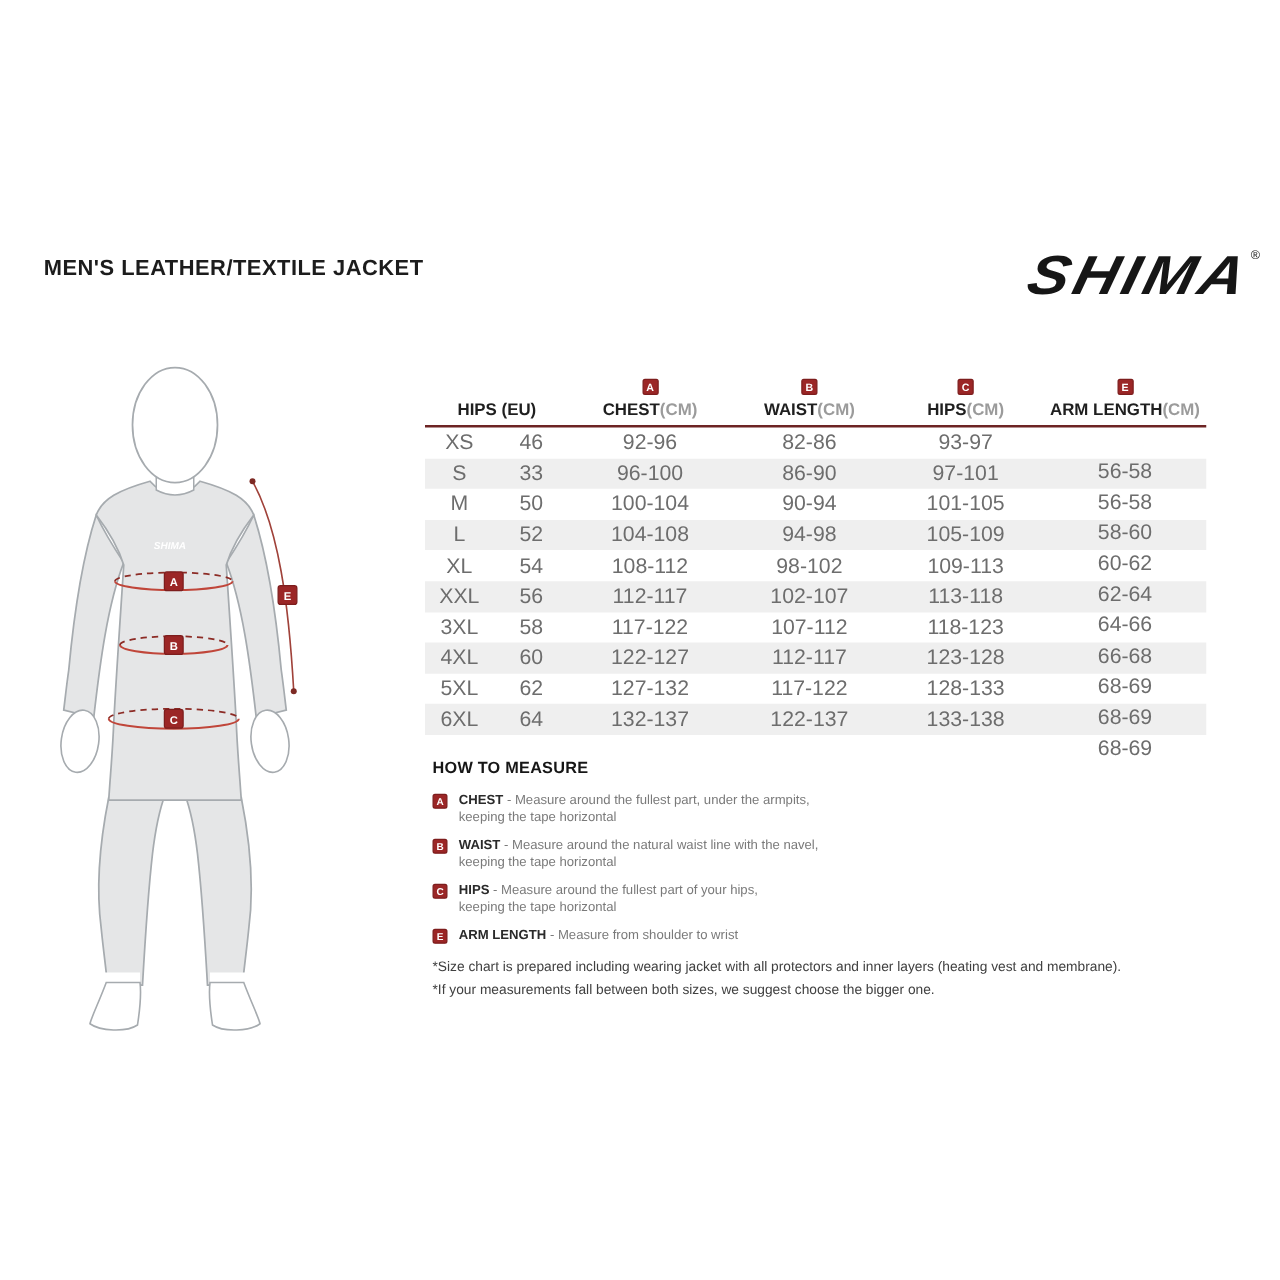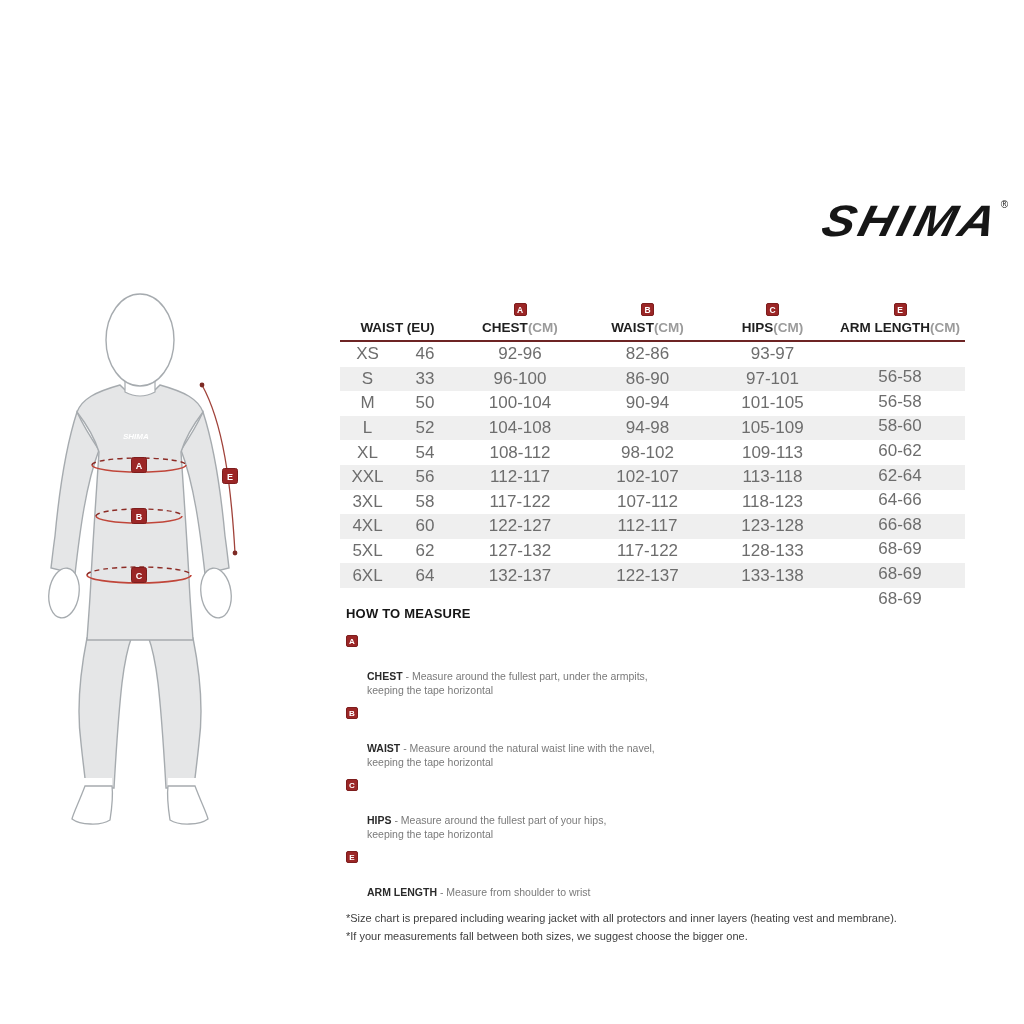--- a/index.html
+++ b/index.html
@@ -26,33 +26,34 @@
   .tr{display:flex;height:24.6px;align-items:center;}
   .tr.alt{background:#efefef;}
   .td{font-size:17px;color:#6d6d6d;text-align:center;}
   .c-size{width:55px;}.c-eu{width:60px;}.c-chest{width:130px;}.c-waist{width:125px;}.c-hips{width:125px;}.c-arm{width:130px;margin-top:46px;}
 
   
   .htm{position:absolute;left:346px;top:606px;width:580px;}
   .htm-title{font-size:13px;font-weight:bold;color:#161616;letter-spacing:.2px;margin-bottom:13px;}
   .htm-item{display:flex;gap:9px;margin-bottom:9px;}
   .htm-item .badge{width:12px;height:12px;font-size:8px;margin-top:1px;flex:0 0 12px;}
-  .htm-text{font-size:10.5px;line-height:13.5px;color:#7a7a7a;margin-top:36px;}
+  .htm-text{font-size:10.5px;line-height:13.5px;color:#7a7a7a;}
   .htm-text b{color:#2a2a2a;}
   .notes{margin-top:9px;}
   .note{font-size:11px;line-height:18.5px;color:#404040;}
 
   
   .figure-wrap{position:absolute;left:25px;top:288px;width:290px;height:560px;}
 </style>
 </head>
 <body>
 
 <div class="stage">
 
+  <div class="page-title">MEN'S LEATHER/TEXTILE JACKET</div>
 
   <div class="brand">
     <span class="word">SHIMA</span><span class="rmark">®</span>
   </div>
 
   <div class="figure-wrap">
     <svg width="290" height="560" viewBox="0 0 290 560">
 
       <path d="M52,124 C41,158 34,205 30,248 C28,262 27,272 26,280 L50,286 C55,242 61,196 74,162 C66,150 58,137 52,124 Z" fill="#e5e6e7" stroke="#a6abaf" stroke-width="1.4"></path>
       <path d="M178,124 C189,158 196,205 200,248 C202,262 203,272 204,280 L180,286 C175,242 169,196 156,162 C164,150 172,137 178,124 Z" fill="#e5e6e7" stroke="#a6abaf" stroke-width="1.4"></path>
@@ -101,21 +102,21 @@
       <g>
         <rect x="197.5" y="180.5" width="15" height="15" rx="2" fill="#9b2626" stroke="#7d1d1d"></rect>
         <text x="205" y="192" font-size="9" font-weight="bold" fill="#ffffff" text-anchor="middle">E</text>
       </g>
     </svg>
   </div>
 
   <div class="size-table">
     <div class="thead">
       <div class="th th-size">
-        <div class="lbl">WAIST (EU)</div>
+        <div class="lbl">HIPS (EU)</div>
       </div>
 
     <div class="th col0">
     <span class="badge">A</span>
     <div class="lbl"><span>CHEST</span><span class="unit">(CM)</span></div>
   </div>
         <div class="th col1">
     <span class="badge">B</span>
     <div class="lbl"><span>WAIST</span><span class="unit">(CM)</span></div>
   </div>

